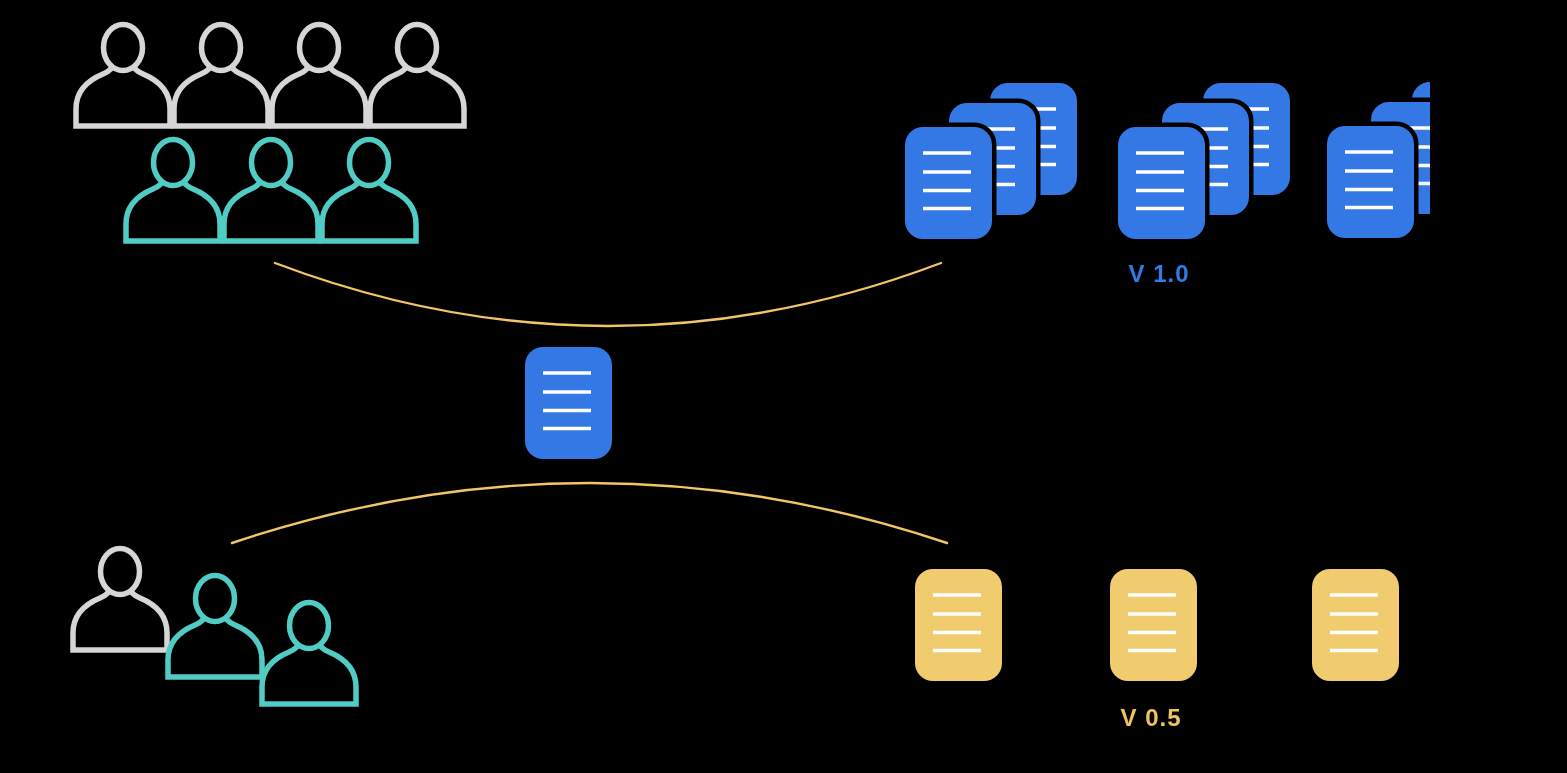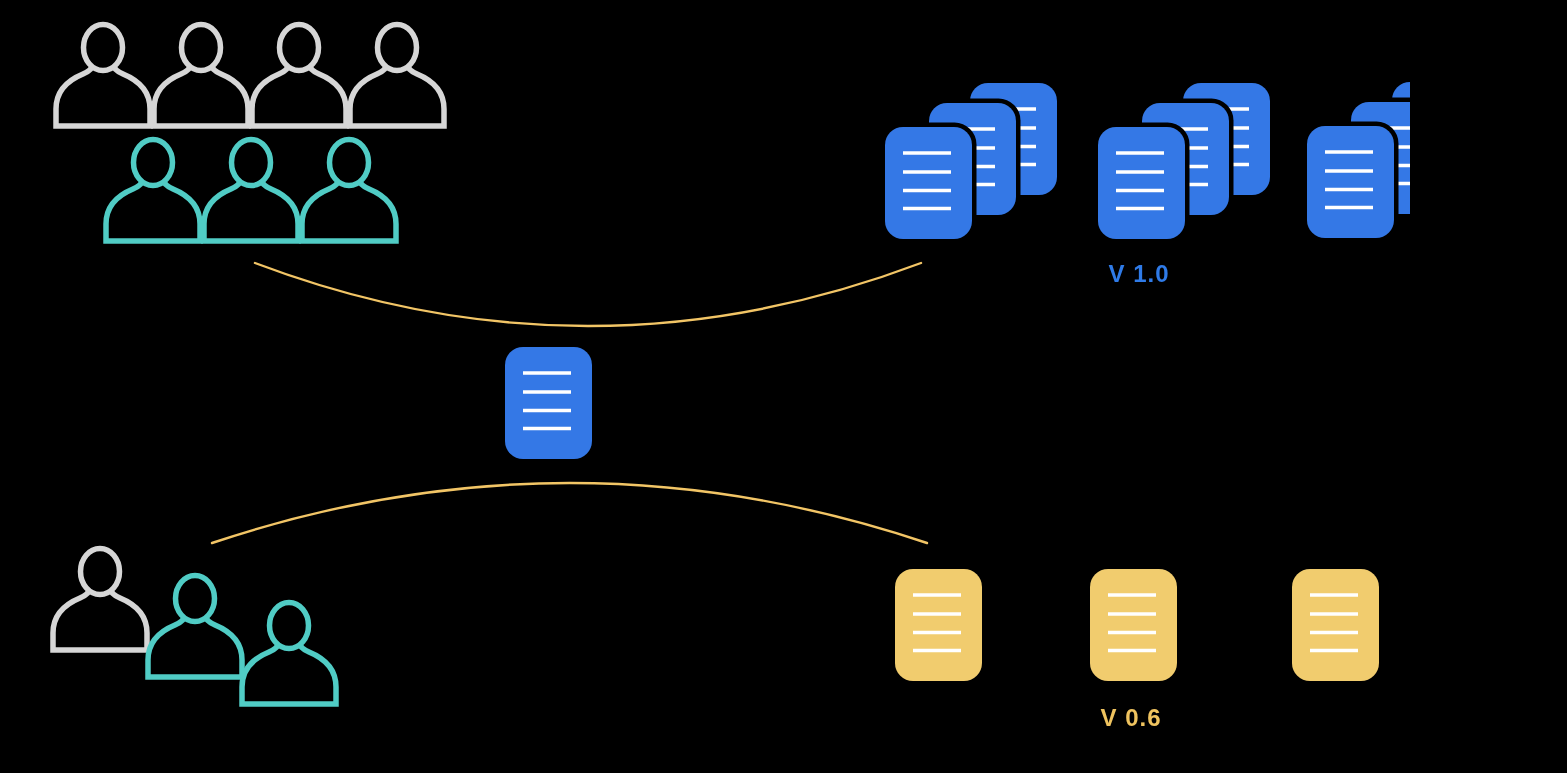--- a/index.html
+++ b/index.html
@@ -2,21 +2,21 @@
 <html style="--page-bg: #000000; --doc-blue: #3478E6; --doc-yellow: #F1CC6E; --doc-line: #FFFFFF; --person-gray: #D6D6D6; --person-teal: #50CCC5; --arc-gold: #F2C566; --label-blue: #2F7BE8; --label-gold: #EFC35F;"><head>
 <meta charset="utf-8">
 <style>
   :root{
     --page-bg:#000000; --doc-blue:#3478E6; --doc-yellow:#F1CC6E; --doc-line:#FFFFFF;
     --person-gray:#D6D6D6; --person-teal:#50CCC5; --arc-gold:#F2C566;
     --label-blue:#2F7BE8; --label-gold:#EFC35F;
   }
   html,body{margin:0;padding:0;}
   body{background:var(--page-bg);font-family:"Liberation Sans",sans-serif;}
-  #stage{position:relative;width:1410px;height:773px;background:var(--page-bg);overflow:hidden;}
+  #stage{position:relative;width:1410px;height:773px;background:var(--page-bg);overflow:hidden;margin-left:20px;}
   #stage svg{position:absolute;left:0;top:0;}
   .vlabel{
     position:absolute;transform:translateX(-50%);
     font-size:24px;font-weight:700;letter-spacing:1px;line-height:1;
     white-space:nowrap;user-select:none;
   }
   .vlabel.blue{color:var(--label-blue);}
   .vlabel.gold{color:var(--label-gold);}
 </style>
 </head>
@@ -81,14 +81,14 @@
     </g>
 
     <g>
       <use href="#doc" x="895" y="569" style="--c-doc:var(--doc-yellow);"></use>
       <use href="#doc" x="1090" y="569" style="--c-doc:var(--doc-yellow);"></use>
       <use href="#doc" x="1292" y="569" style="--c-doc:var(--doc-yellow);"></use>
     </g>
   </svg>
 
   <div class="vlabel blue" style="left:1139px;top:262px;">V 1.0</div>
-  <div class="vlabel gold" style="left:1131px;top:706px;">V 0.6</div>
+  <div class="vlabel gold" style="left:1131px;top:706px;">V 0.5</div>
 </div>
 
 </body></html>

